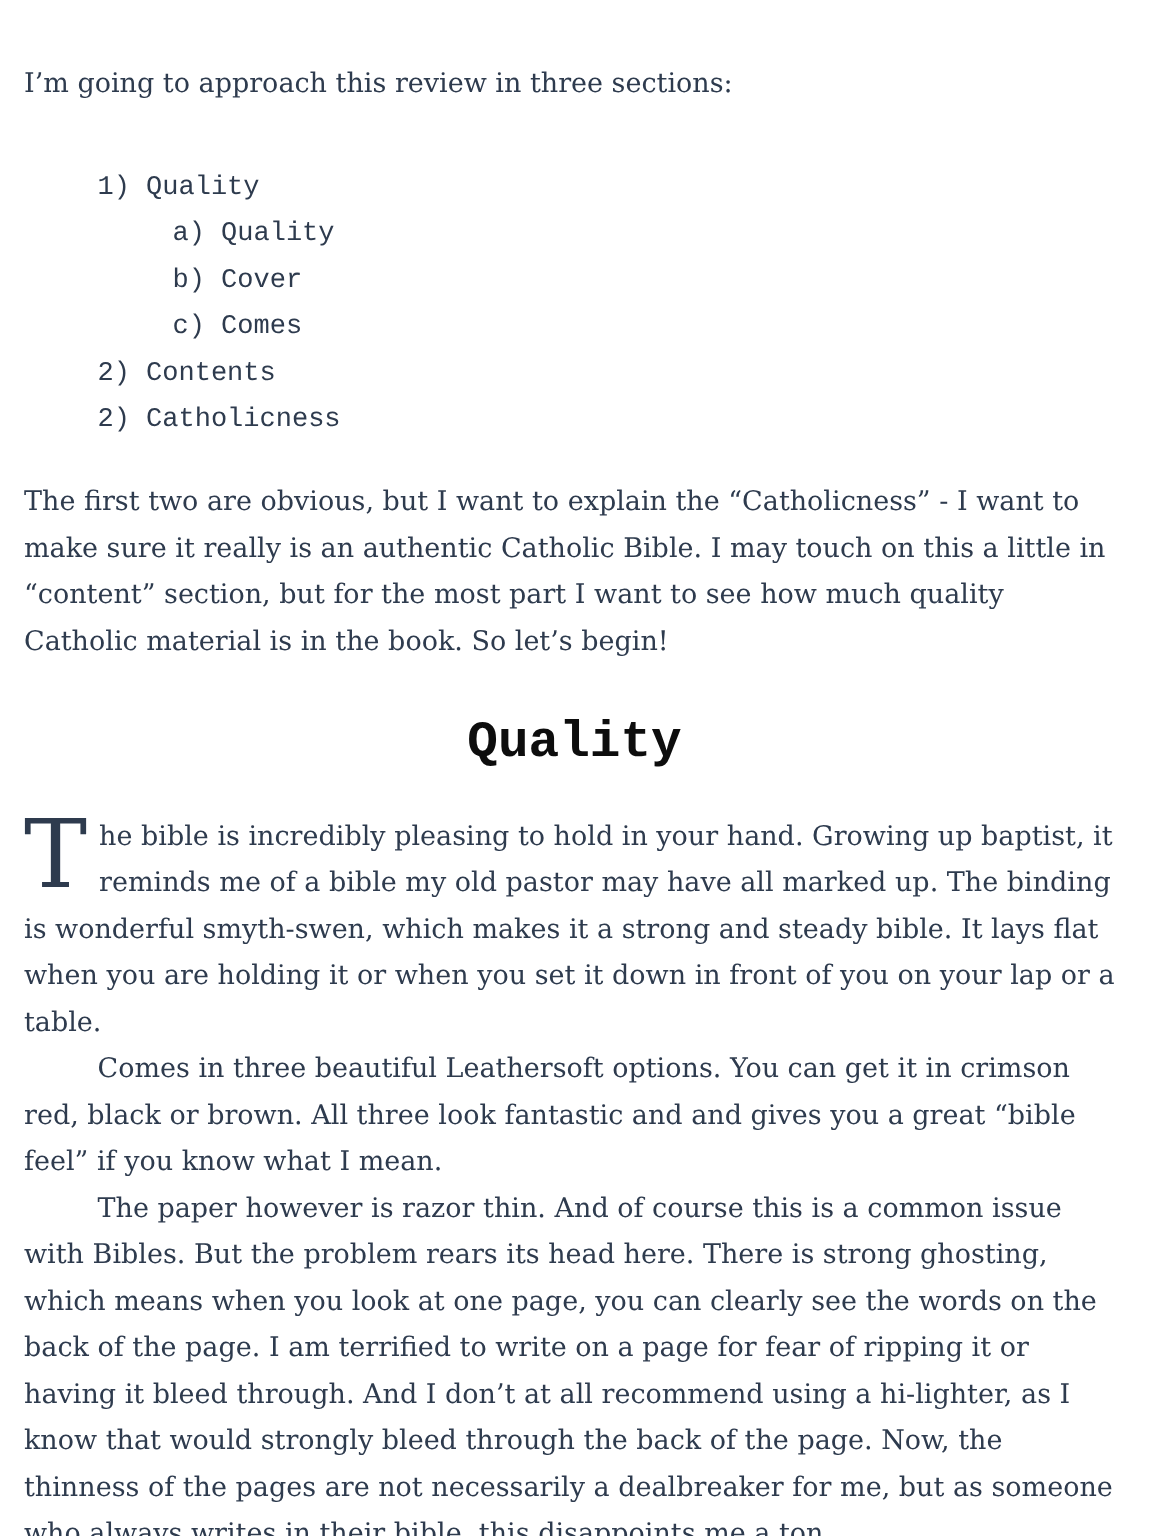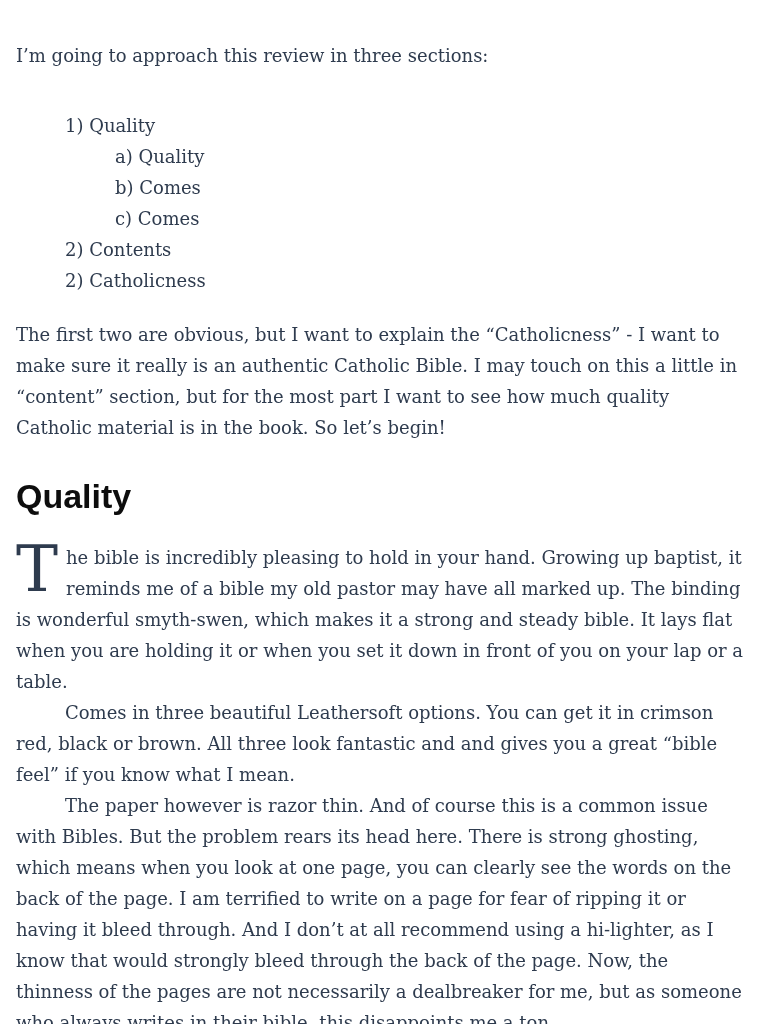--- a/index.html
+++ b/index.html
@@ -15,34 +15,35 @@
   }
   .article {
     padding: 0 16px;
     margin-top: 40px;
   }
   .intro {
     margin: 0;
   }
   .outline {
     margin: 39px 0 0 0;
+    font-family: Liberation Mono, monospace;
   }
   .outline-item { }
   .outline-item.l1 { padding-left: 49px; }
   .outline-item.l2 { padding-left: 99px; }
   .explainer {
     margin: 23px 0 0 0;
   }
   .section-heading {
     margin: 31px 0 0 0;
-    font-family: Liberation Sans, sans-serif;
+    font-family: Liberation Mono, monospace;
     font-weight: bold;
     font-size: 34px;
     line-height: 44px;
-    text-align: left;
+    text-align: center;
     color: #0d0d0d;
   }
   .section-body {
     margin-top: 24px;
   }
   .section-body p {
     margin: 0;
   }
   .section-body p.indented {
     text-indent: 49px;
@@ -58,21 +59,21 @@
 </head>
 <body>
 
 <main class="article">
 
   <p class="intro">I’m going to approach this review in three sections:</p>
 
   <div class="outline">
     <div class="outline-item l1">1) Quality</div>
     <div class="outline-item l2">a) Quality</div>
-    <div class="outline-item l2">b) Comes</div>
+    <div class="outline-item l2">b) Cover</div>
     <div class="outline-item l2">c) Comes</div>
     <div class="outline-item l1">2) Contents</div>
     <div class="outline-item l1">2) Catholicness</div>
   </div>
 
   <p class="explainer">The first two are obvious, but I want to explain the “Catholicness” - I want to make sure it really is an authentic Catholic Bible. I may touch on this a little in “content” section, but for the most part I want to see how much quality Catholic material is in the book. So let’s begin!</p>
 
   <h2 class="section-heading">Quality</h2>
 
   <div class="section-body">

